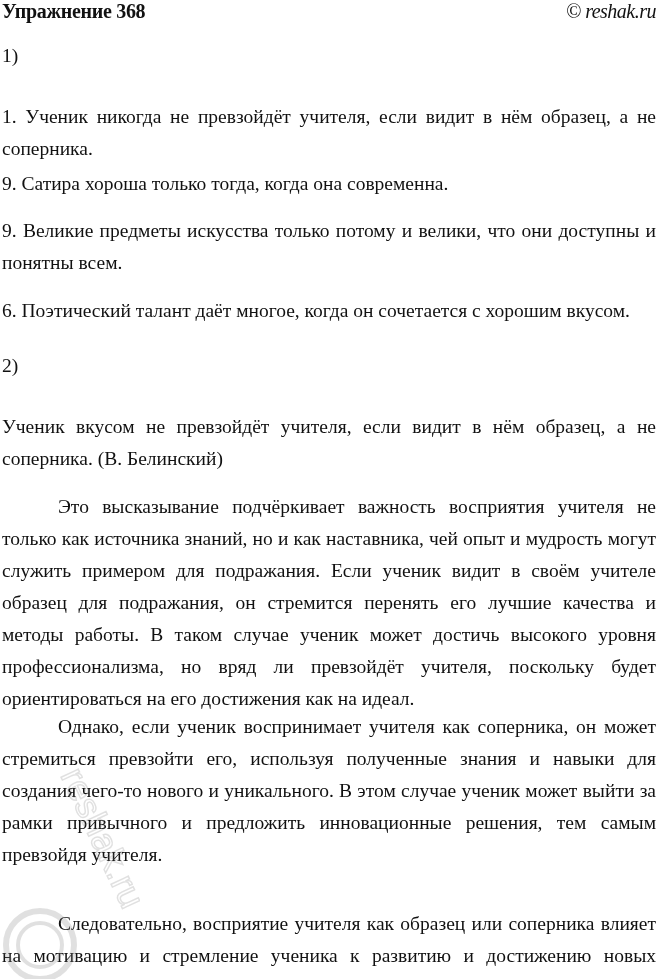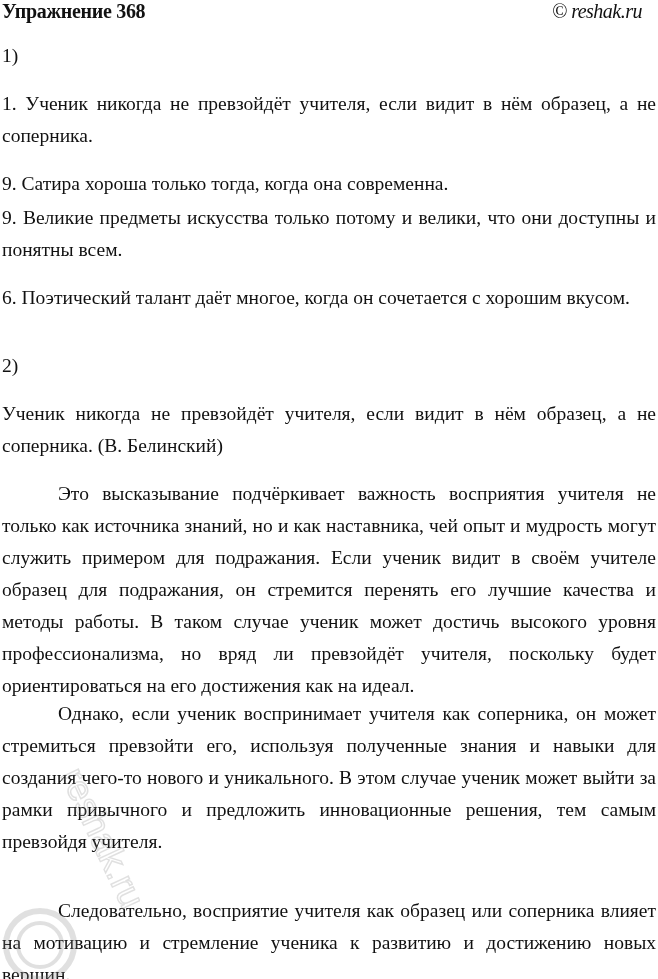--- a/index.html
+++ b/index.html
@@ -3,27 +3,27 @@
 <meta charset="utf-8">
 <style>
   html, body { margin: 0; padding: 0; background: #ffffff; }
   body {
     width: 658px; height: 979px; overflow: hidden; position: relative;
     font-family: "Liberation Serif", "DejaVu Serif", serif;
     color: #111111;
     font-size: 19.5px;
   }
   .header {
-    position: absolute; top: 0; left: 2px; right: 16px; height: 24px;
+    position: absolute; top: 0; left: 2px; right: 2px; height: 24px;
     display: flex; justify-content: space-between; align-items: flex-start;
   }
   .title { font-weight: bold; font-size: 20px; letter-spacing: -0.3px; }
   .copyright { font-size: 20px; letter-spacing: -0.5px; font-style: italic; }
   .p { position: absolute; left: 2px; width: 654px; line-height: 32px; margin: 0; }
-  .justify { text-align: justify; text-align-last: left; }
+  .justify { text-align: justify; text-align-last: left; margin-top: 13px; }
   .indent { text-indent: 56px; font-family: Liberation Serif, serif; }
   .watermark {
     position: absolute; left: 0; top: 735px; width: 140px; height: 244px;
     pointer-events: none; opacity: 0.25;
   }
 </style>
 </head>
 <body>
 
 <div class="header">
@@ -33,21 +33,21 @@
 
 <p class="p" style="top:40px;">1)</p>
 
 <p class="p justify" style="top:88px;">1. Ученик никогда не превзойдёт учителя, если видит в нём образец, а не соперника.</p>
 <p class="p" style="top:168px;">9. Сатира хороша только тогда, когда она современна.</p>
 <p class="p justify" style="top:202px;">9. Великие предметы искусства только потому и велики, что они доступны и понятны всем.</p>
 <p class="p justify" style="top:282px;">6. Поэтический талант даёт многое, когда он сочетается с хорошим вкусом.</p>
 
 <p class="p" style="top:350px;">2)</p>
 
-<p class="p justify" style="top:398px;">Ученик никогда не превзойдёт учителя, если видит в нём образец, а не соперника. (В. Белинский)</p>
+<p class="p justify" style="top:398px;">Ученик вкусом не превзойдёт учителя, если видит в нём образец, а не соперника. (В. Белинский)</p>
 
 <p class="p justify indent" style="top:478px;">Это высказывание подчёркивает важность восприятия учителя не только как источника знаний, но и как наставника, чей опыт и мудрость могут служить примером для подражания. Если ученик видит в своём учителе образец для подражания, он стремится перенять его лучшие качества и методы работы. В таком случае ученик может достичь высокого уровня профессионализма, но вряд ли превзойдёт учителя, поскольку будет ориентироваться на его достижения как на идеал.</p>
 <p class="p justify indent" style="top:698px;">Однако, если ученик воспринимает учителя как соперника, он может стремиться превзойти его, используя полученные знания и навыки для создания чего-то нового и уникального. В этом случае ученик может выйти за рамки привычного и предложить инновационные решения, тем самым превзойдя учителя.</p>
 <p class="p justify indent" style="top:895px;">Следовательно, восприятие учителя как образец или соперника влияет на мотивацию и стремление ученика к развитию и достижению новых вершин.</p>
 
 <svg class="watermark" viewBox="0 0 140 244">
   <circle cx="40" cy="210" r="34" fill="none" stroke="#888" stroke-width="6"></circle>
   <circle cx="40" cy="210" r="22" fill="none" stroke="#888" stroke-width="4"></circle>
   <text x="60" y="40" fill="none" stroke="#888" stroke-width="1.5" font-size="36" font-family="Liberation Sans, sans-serif" transform="rotate(65 60 40)">reshak.ru</text>
 </svg>

